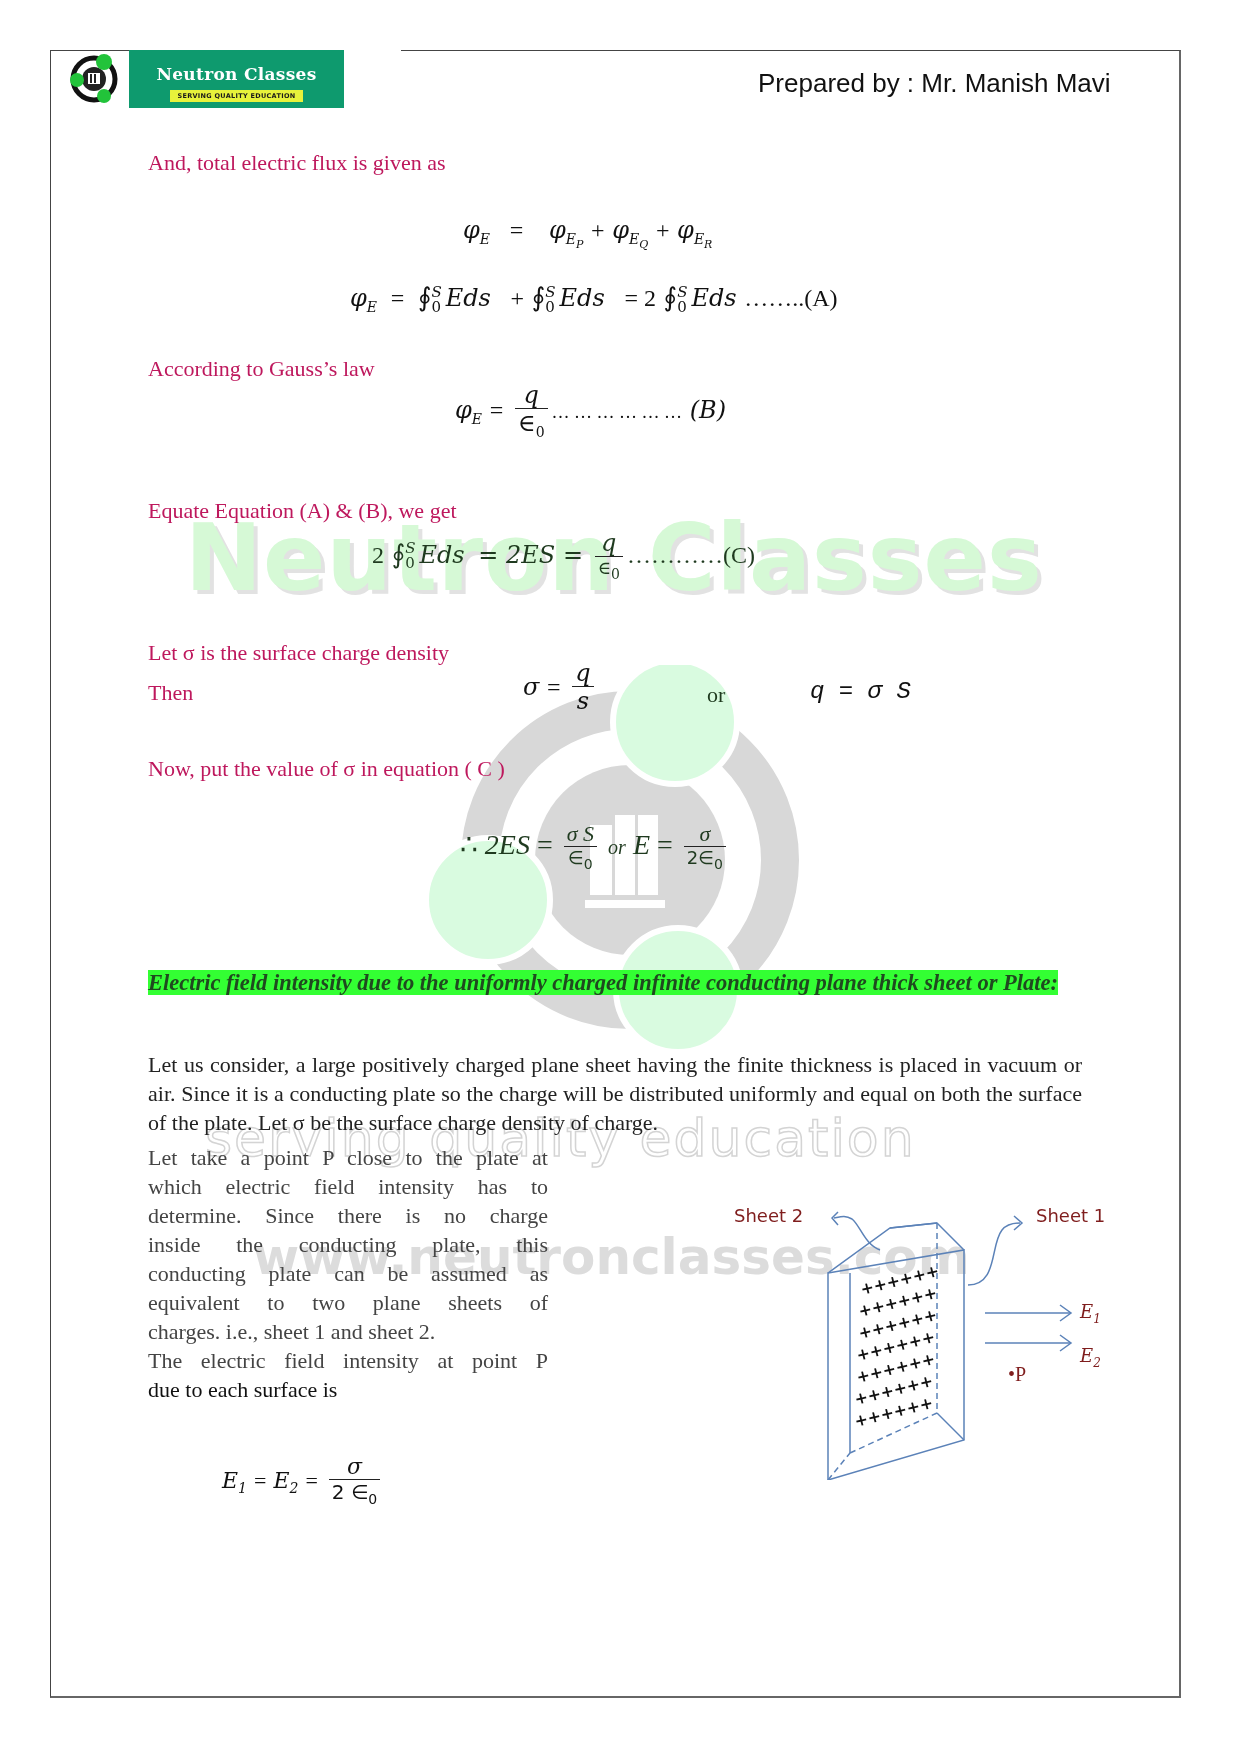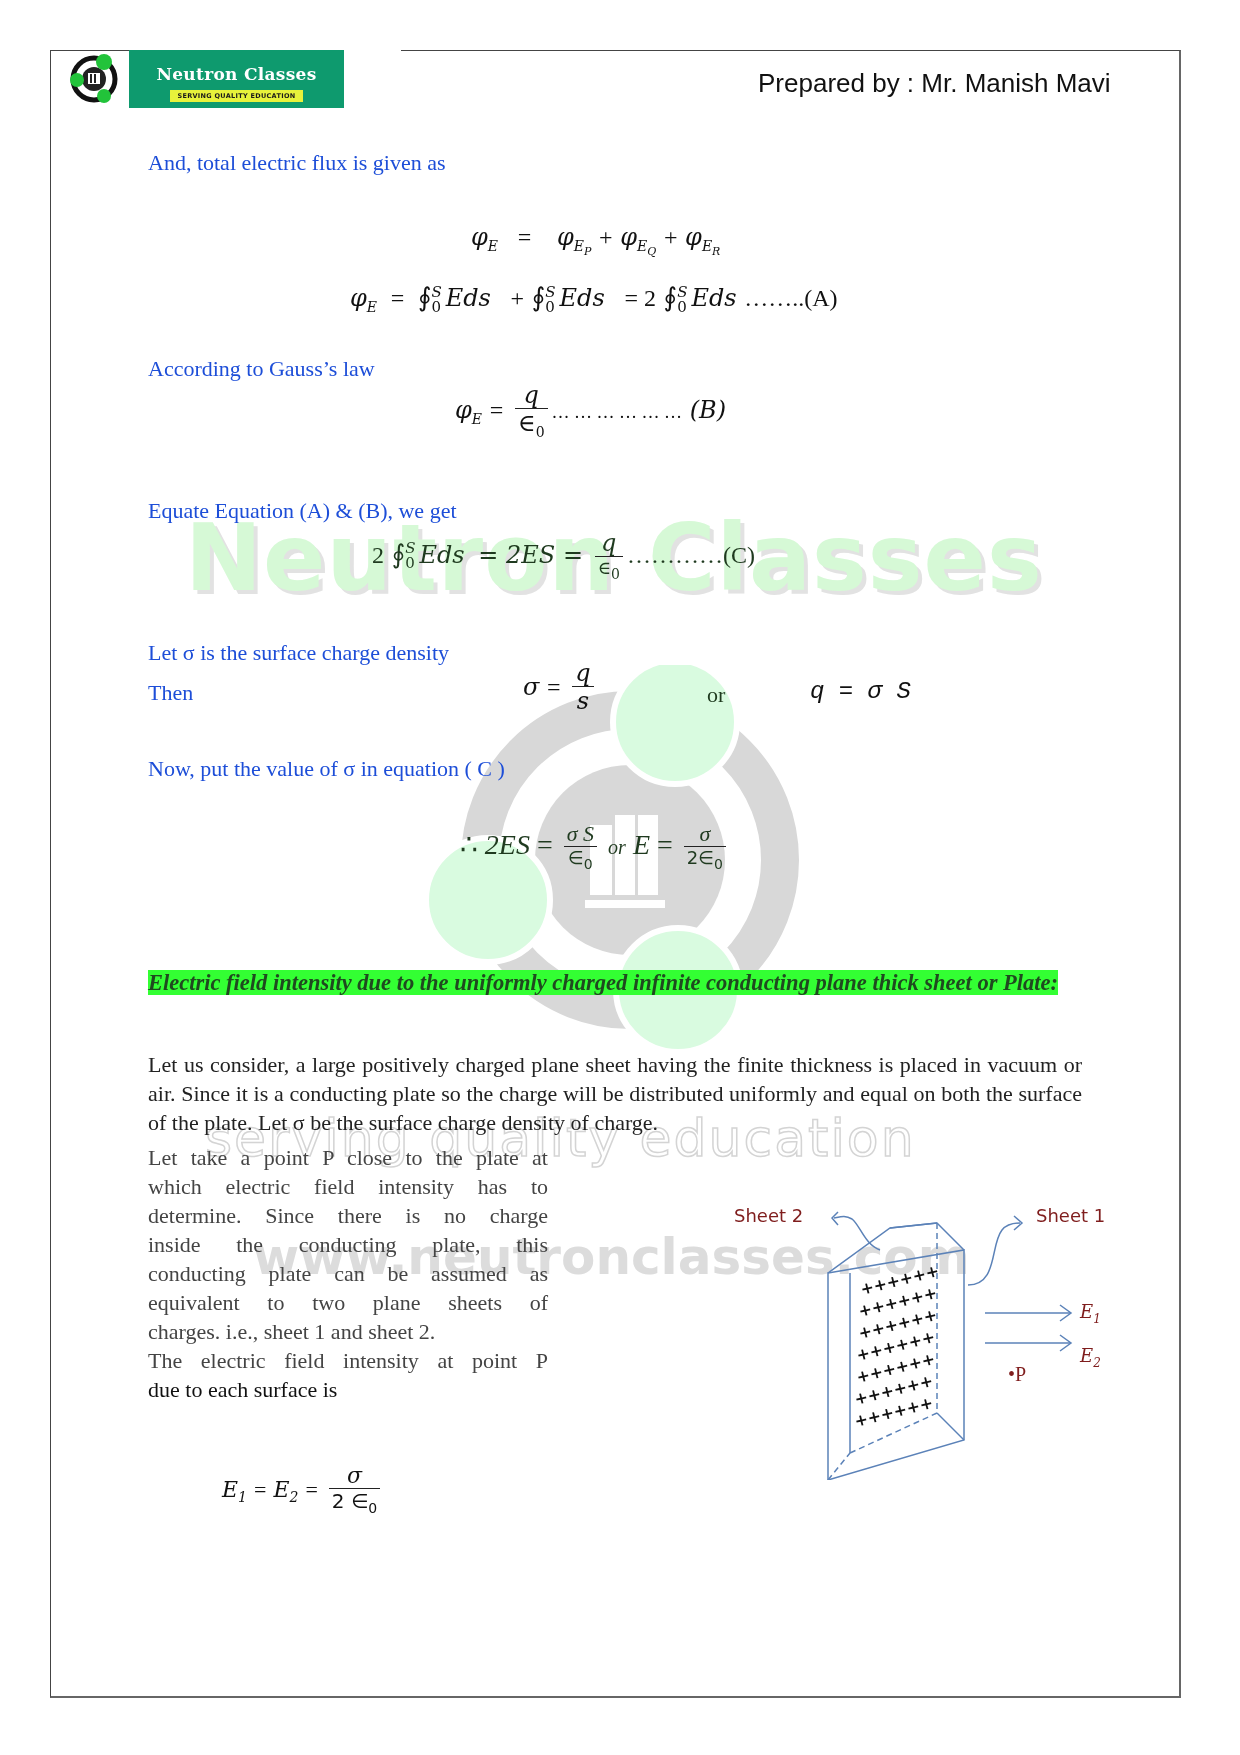--- a/index.html
+++ b/index.html
@@ -43,21 +43,21 @@
     .wm-serving {
       position: absolute; left: 205px; top: 1108px; font-family: "DejaVu Sans", sans-serif; font-size: 52px;
       color: #fff; -webkit-text-stroke: 1.5px #d4d4d4; letter-spacing: 2px; z-index: 0;
     }
     .wm-url {
       position: absolute; left: 253px; top: 1228px; font-family: "DejaVu Sans", sans-serif; font-weight: bold;
       font-size: 50px; color: #dcdcdc; z-index: 0;
     }
 
     .content { position: absolute; left: 0; top: 0; width: 100%; height: 100%; z-index: 1; }
-    .txt { position: absolute; font-size: 22px; color: #1d4ed8; white-space: nowrap; }
+    .txt { position: absolute; font-size: 22px; color: #be185d; white-space: nowrap; }
     .math { position: absolute; font-family: "DejaVu Serif", serif; font-style: italic; font-size: 24px; color: #111; white-space: nowrap; }
     .math sub, .math sup { font-size: 14px; }
     .frac { display: inline-block; vertical-align: middle; text-align: center; margin: 0 4px; }
     .frac .num { display: block; padding: 0 3px; border-bottom: 1.5px solid #222; line-height: 1.1; }
     .frac .den { display: block; padding: 0 3px; line-height: 1.2; font-style: normal; }
     .upright { font-style: normal; font-family: "Liberation Serif", serif; }
     .oint { font-style: normal; font-size: 26px; position: relative; }
     .lim { display: inline-flex; flex-direction: column; font-size: 15px; line-height: 1; vertical-align: middle; margin-right: 4px; font-style: italic; }
     .lim .l-bot { font-style: normal; }
 
@@ -118,21 +118,21 @@
   <circle cx="68" cy="235" r="62" fill="#d9fbe0" stroke="#fff" stroke-width="6"></circle>
   <circle cx="258" cy="325" r="62" fill="#d9fbe0" stroke="#fff" stroke-width="6"></circle>
 </svg>
 <div class="wm-title">Neutron Classes</div>
 <div class="wm-serving">serving quality education</div>
 <div class="wm-url">www.neutronclasses.com</div>
 
 <div class="content">
   <div class="txt" style="left:148px; top:150px;">And, total electric flux is given as</div>
 
-  <div class="math" style="left:463px; top:223px;margin-left:8px;">
+  <div class="math" style="left:463px; top:216px;">
     <span>φ</span><sub>E</sub>
     <span class="upright">&nbsp;&nbsp;</span><span class="upright">=</span><span class="upright">&nbsp;&nbsp;&nbsp;</span>
     <span>φ</span><sub><span>E</span><sub style="font-size:11px">P</sub></sub>
     <span class="upright">+</span>
     <span>φ</span><sub><span>E</span><sub style="font-size:11px">Q</sub></sub>
     <span class="upright">+</span>
     <span>φ</span><sub><span>E</span><sub style="font-size:11px">R</sub></sub>
   </div>
 
   <div class="math" style="left:350px; top:282px;">
@@ -206,21 +206,21 @@
     <div>which electric field intensity has to</div>
     <div>determine. Since there is no charge</div>
     <div>inside the conducting plate, this</div>
     <div>conducting plate can be assumed as</div>
     <div>equivalent to two plane sheets of</div>
     <div class="line-p">charges. i.e., sheet 1 and sheet 2.</div>
     <div>The electric field intensity at point P</div>
     <div class="last">due to each surface is</div>
   </div>
 
-  <div class="math" style="left:222px; top:1455px; font-size:22px;margin-top:9px;">
+  <div class="math" style="left:222px; top:1455px; font-size:22px;">
     <span>E</span><sub>1</sub>
     <span class="upright">=</span>
     <span>E</span><sub>2</sub>
     <span class="upright">=</span>
     <span class="frac"><span class="num">σ</span><span class="den" style="font-family:'DejaVu Sans',sans-serif;font-size:20px"><span>2 ∈</span><sub>0</sub></span></span>
   </div>
 
   <div class="diagram">
     <svg width="370" height="285" viewBox="0 0 370 285">
       <g fill="none" stroke="#5b82b8" stroke-width="1.5">

